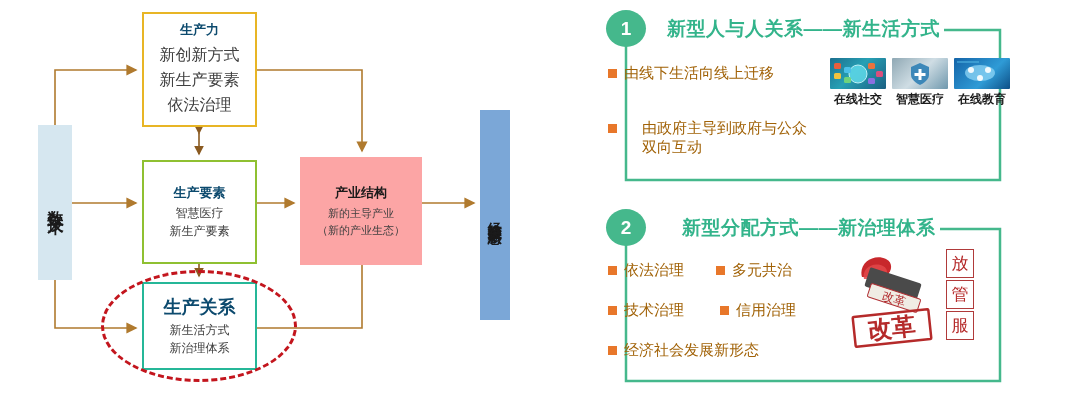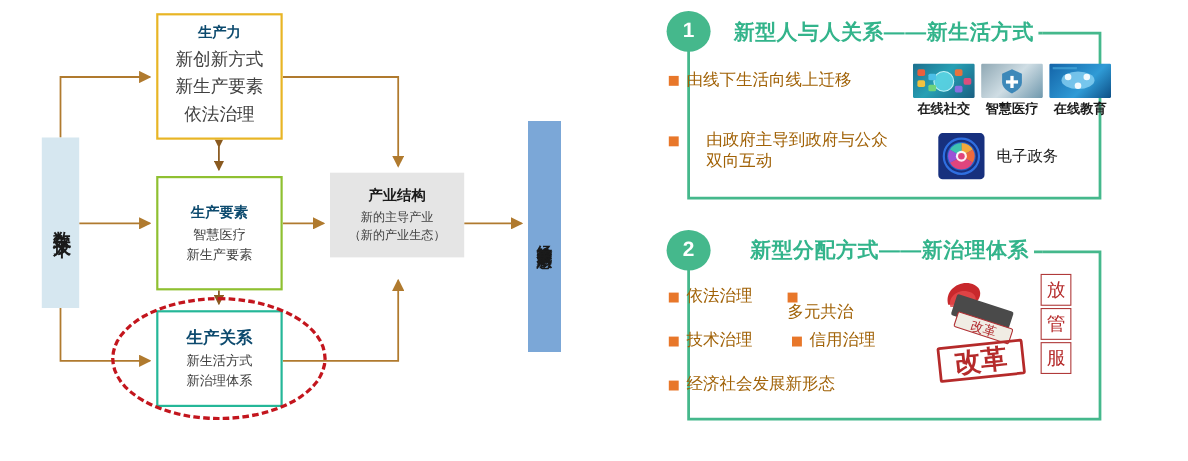--- a/index.html
+++ b/index.html
@@ -33,24 +33,24 @@
 
   #node-force{left:142px;top:12px;width:115px;height:115px;border:2px solid #e8b525;}
   #node-force .title{font-size:13px;margin-bottom:4px;}
   #node-force .line{font-size:16px;line-height:1.55;}
 
   #node-factor{left:142px;top:160px;width:115px;height:104px;border:2px solid #8fc031;}
   #node-factor .title{font-size:13px;margin-bottom:2px;}
   #node-factor .line{font-size:12px;line-height:1.5;}
 
   #node-relation{left:142px;top:282px;width:115px;height:88px;border:2px solid #25b798;}
-  #node-relation .title{font-size:15px;margin-bottom:2px;}
+  #node-relation .title{font-size:18px;margin-bottom:2px;}
   #node-relation .line{font-size:12px;line-height:1.5;}
 
-  #node-industry{left:300px;top:157px;width:122px;height:77px;background:#e5e5e5;border:none;}
+  #node-industry{left:300px;top:157px;width:122px;height:108px;background:#fca5a5;border:none;}
   #node-industry .title{font-size:13px;color:#1a1a1a;font-weight:bold;margin-bottom:3px;}
   #node-industry .line{font-size:11px;line-height:1.5;}
 
   .ellipse{position:absolute;left:101px;top:270px;width:196px;height:112px;
            border:3px dashed #c3151d;border-radius:50%;box-sizing:border-box;}
 
   .svg-arrows{position:absolute;left:0;top:0;width:545px;height:419px;}
   .panel{position:absolute;box-sizing:border-box;}
   .panel .frame{position:absolute;left:0;top:0;right:0;bottom:0;}
   .panel .frame svg{display:block;}
@@ -221,36 +221,20 @@
             <circle cx="17" cy="12" r="3" fill="#ffffff" opacity="0.9"></circle>
             <circle cx="34" cy="12" r="3" fill="#ffffff" opacity="0.9"></circle>
             <circle cx="26" cy="20" r="3" fill="#ffffff" opacity="0.9"></circle>
             <rect x="3" y="3" width="22" height="2" fill="#4fb0e0" opacity="0.6"></rect>
           </svg>
         </div>
         <div class="cap">在线教育</div>
       </div>
     </div>
 
-    <div class="egov" style="left:305px;top:113px;">
-      <div class="ico">
-        <svg width="36" height="36" viewBox="0 0 36 36">
-          <circle cx="18" cy="18" r="16" fill="none" stroke="#2f6fe0" stroke-width="2"></circle>
-          <circle cx="18" cy="18" r="13" fill="#2563c9"></circle>
-          <path d="M18,18 L18,6 A12,12 0 0,1 28.4,12 Z" fill="#f2a93b"></path>
-          <path d="M18,18 L28.4,12 A12,12 0 0,1 28.4,24 Z" fill="#ef6a3c"></path>
-          <path d="M18,18 L28.4,24 A12,12 0 0,1 7.6,24 Z" fill="#e0457d"></path>
-          <path d="M18,18 L7.6,24 A12,12 0 0,1 7.6,12 Z" fill="#9b52d6"></path>
-          <path d="M18,18 L7.6,12 A12,12 0 0,1 18,6 Z" fill="#3ec2b0"></path>
-          <circle cx="18" cy="18" r="5" fill="#ffffff" opacity="0.92"></circle>
-          <circle cx="18" cy="18" r="3" fill="#e0457d"></circle>
-        </svg>
-      </div>
-      <span class="cap">电子政务</span>
-    </div>
   </div>
 
   <div class="panel" style="left:548px;top:205px;width:470px;height:186px;">
     <div class="frame">
       <svg width="470" height="186" viewBox="0 0 470 186">
         <path d="M78,24 L78,176 L452,176 L452,24 L400,24" fill="none" stroke="#45b88c" stroke-width="2.5"></path>
         <path d="M78,24 L78,12" fill="none" stroke="#45b88c" stroke-width="2.5"></path>
         <path d="M400,24 L378,24" fill="none" stroke="#45b88c" stroke-width="2.5"></path>
       </svg>
     </div>
@@ -258,21 +242,21 @@
     <div class="badge" style="left:58px;top:4px;">
       <span>2</span>
     </div>
 
     <div class="ptitle" style="left:130px;top:10px;">新型分配方式——新治理体系</div>
 
     <div class="bullet-row" style="left:60px;top:56px;">
       <span class="bsq"></span>
       <span class="btxt">依法治理</span>
     </div>
-    <div class="bullet-row" style="left:168px;top:56px;flex-direction:column;">
+    <div class="bullet-row" style="left:168px;top:56px;">
       <span class="bsq"></span>
       <span class="btxt">多元共治</span>
     </div>
 
     <div class="bullet-row" style="left:60px;top:96px;">
       <span class="bsq"></span>
       <span class="btxt">技术治理</span>
     </div>
     <div class="bullet-row" style="left:172px;top:96px;">
       <span class="bsq"></span>

